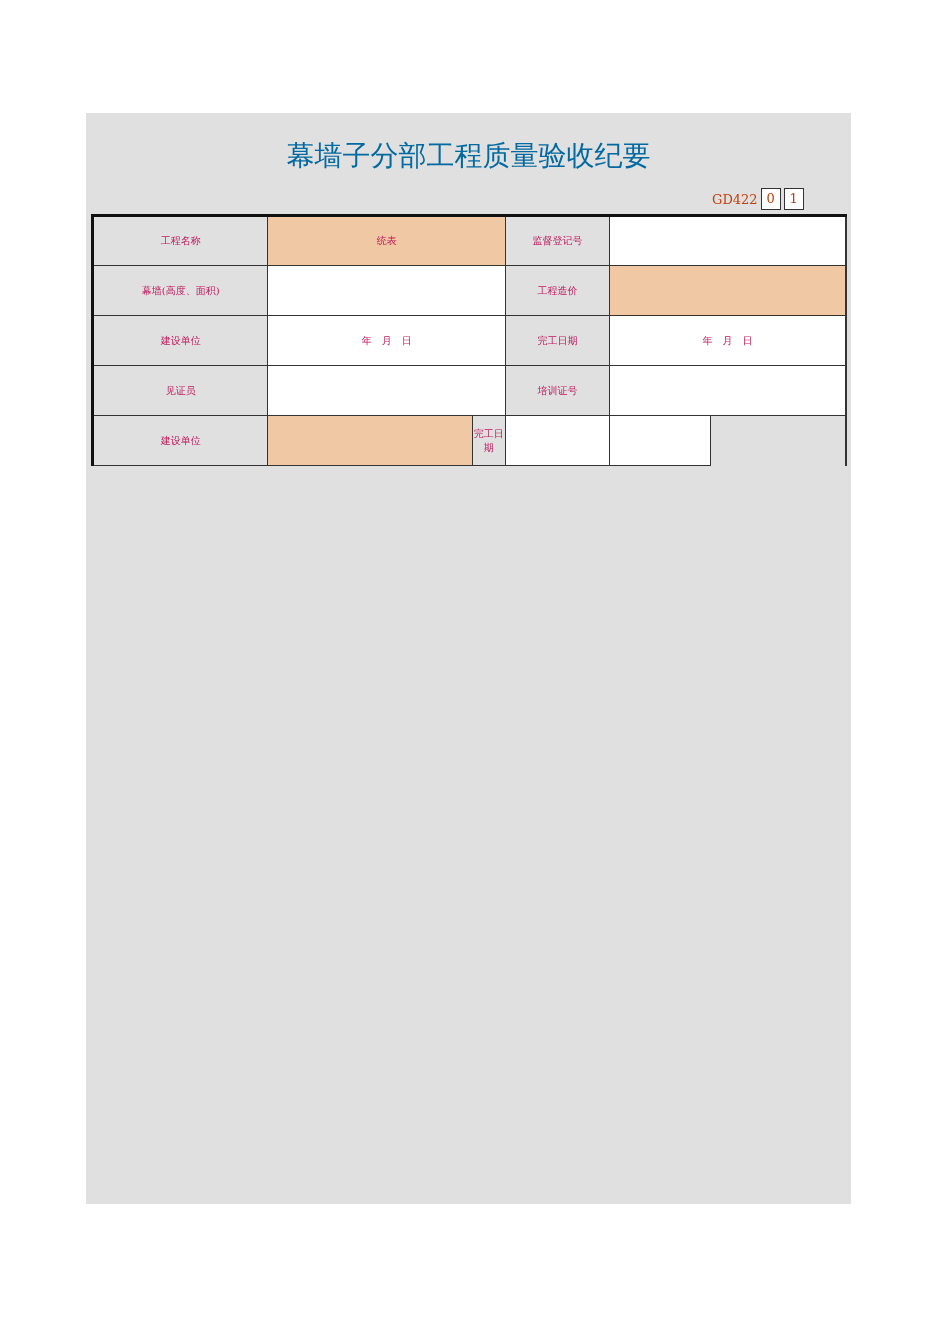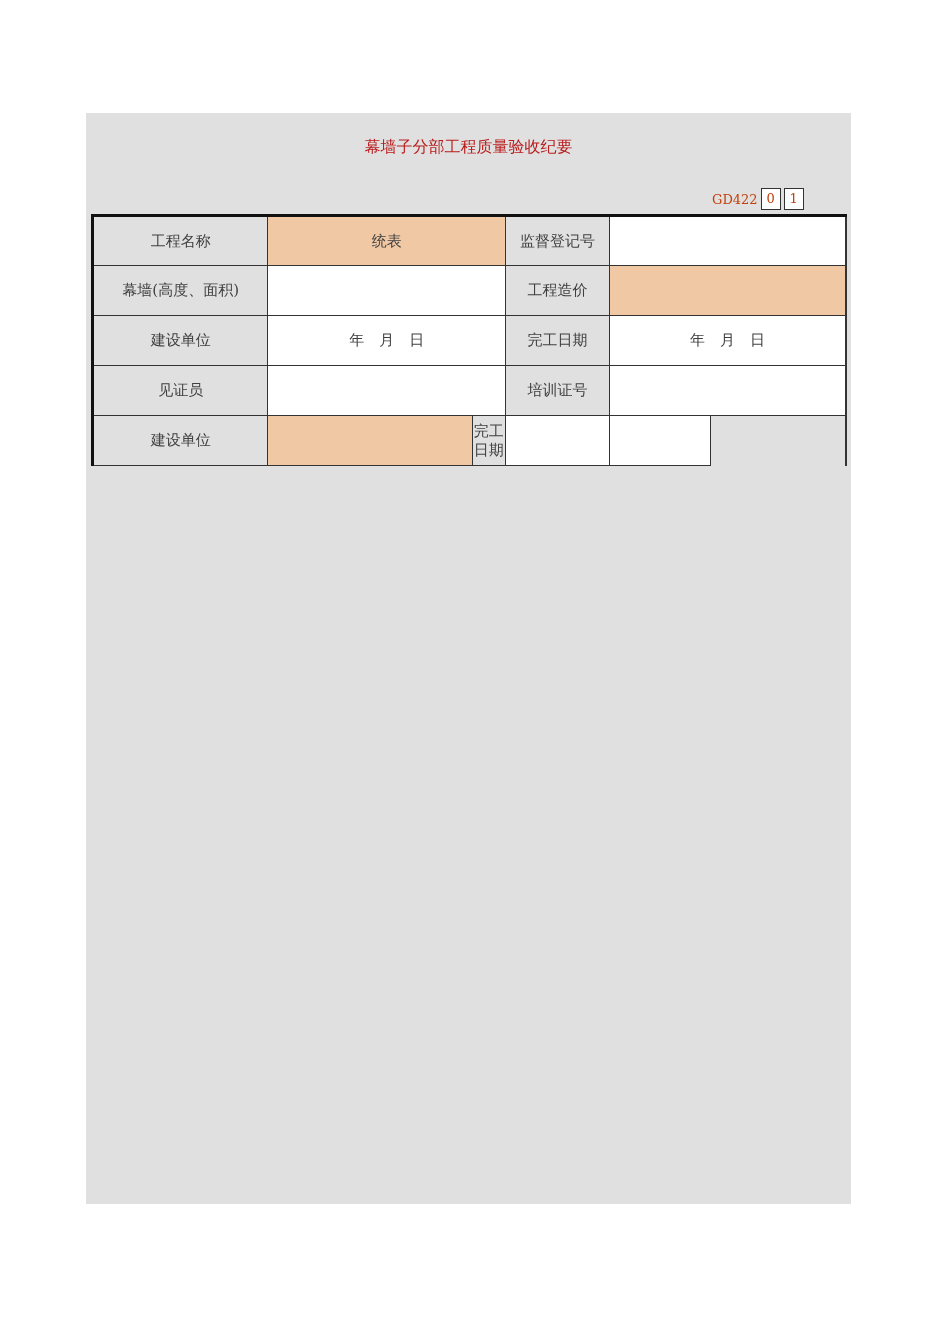--- a/index.html
+++ b/index.html
@@ -1,27 +1,27 @@
 <!DOCTYPE html>
 <html><head>
 <meta charset="utf-8">
 <style>
   html, body { margin: 0; padding: 0; background: #ffffff; }
   body { width: 950px; height: 1344px; position: relative; overflow: hidden;
          font-family: "DejaVu Serif", "Liberation Serif", serif; color: #333; }
   .sheet { position: absolute; left: 86px; top: 113px; width: 765px; height: 1091px; background: #e0e0e0; }
   .title { position: absolute; left: 0; top: 24px; width: 765px; text-align: center;
-           font-family: "DejaVu Sans", "Liberation Sans", sans-serif; font-size: 16px; color: #b91c1c; letter-spacing: 0px; }
+           font-family: "DejaVu Sans", "Liberation Sans", sans-serif; font-size: 28px; color: #0369a1; letter-spacing: 0px; }
   .code { position: absolute; left: 626px; top: 75px; height: 22px; display: flex; align-items: center; font-size: 13px; color: #c2410c; }
   .code .box { display: inline-block; width: 18px; height: 20px; border: 1px solid #333; background: #fff;
                text-align: center; line-height: 20px; margin-left: 3px; font-size: 13px; }
   table.form { position: absolute; left: 5px; top: 101px; border-collapse: collapse; table-layout: fixed;
                width: 756px; border-top: 3px solid #111; border-left: 3px solid #111; border-right: 2px solid #333; }
   table.form td { border: 1px solid #333; padding: 0; text-align: center; vertical-align: middle;
-                  font-size: 15px; color: #404040; overflow: hidden; }
+                  font-size: 10px; color: #be185d; overflow: hidden; }
   .g { background: #e0e0e0; }
   .w { background: #ffffff; }
   .o { background: #f0c9a4; }
 </style>
 </head>
 <body>
 
 <div class="sheet">
   <div class="title">幕墙子分部工程质量验收纪要</div>
   <div class="code">

